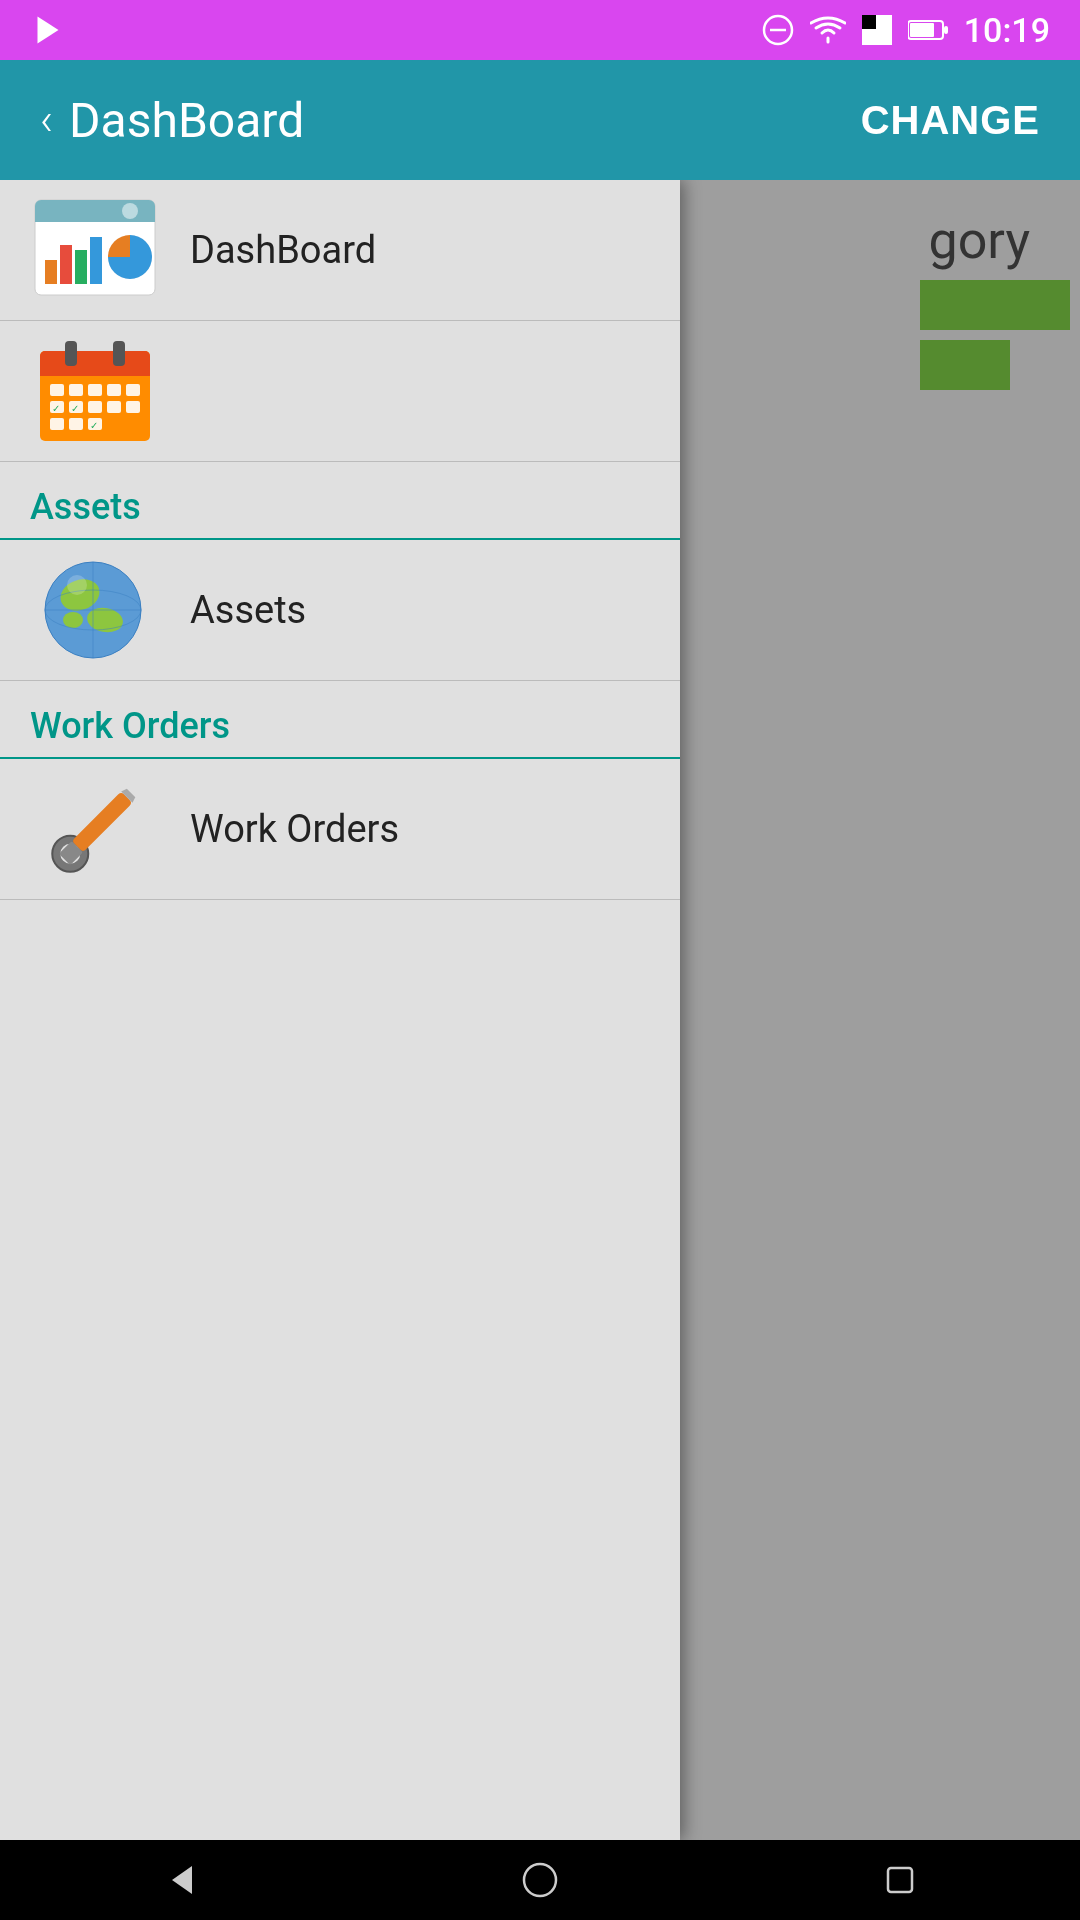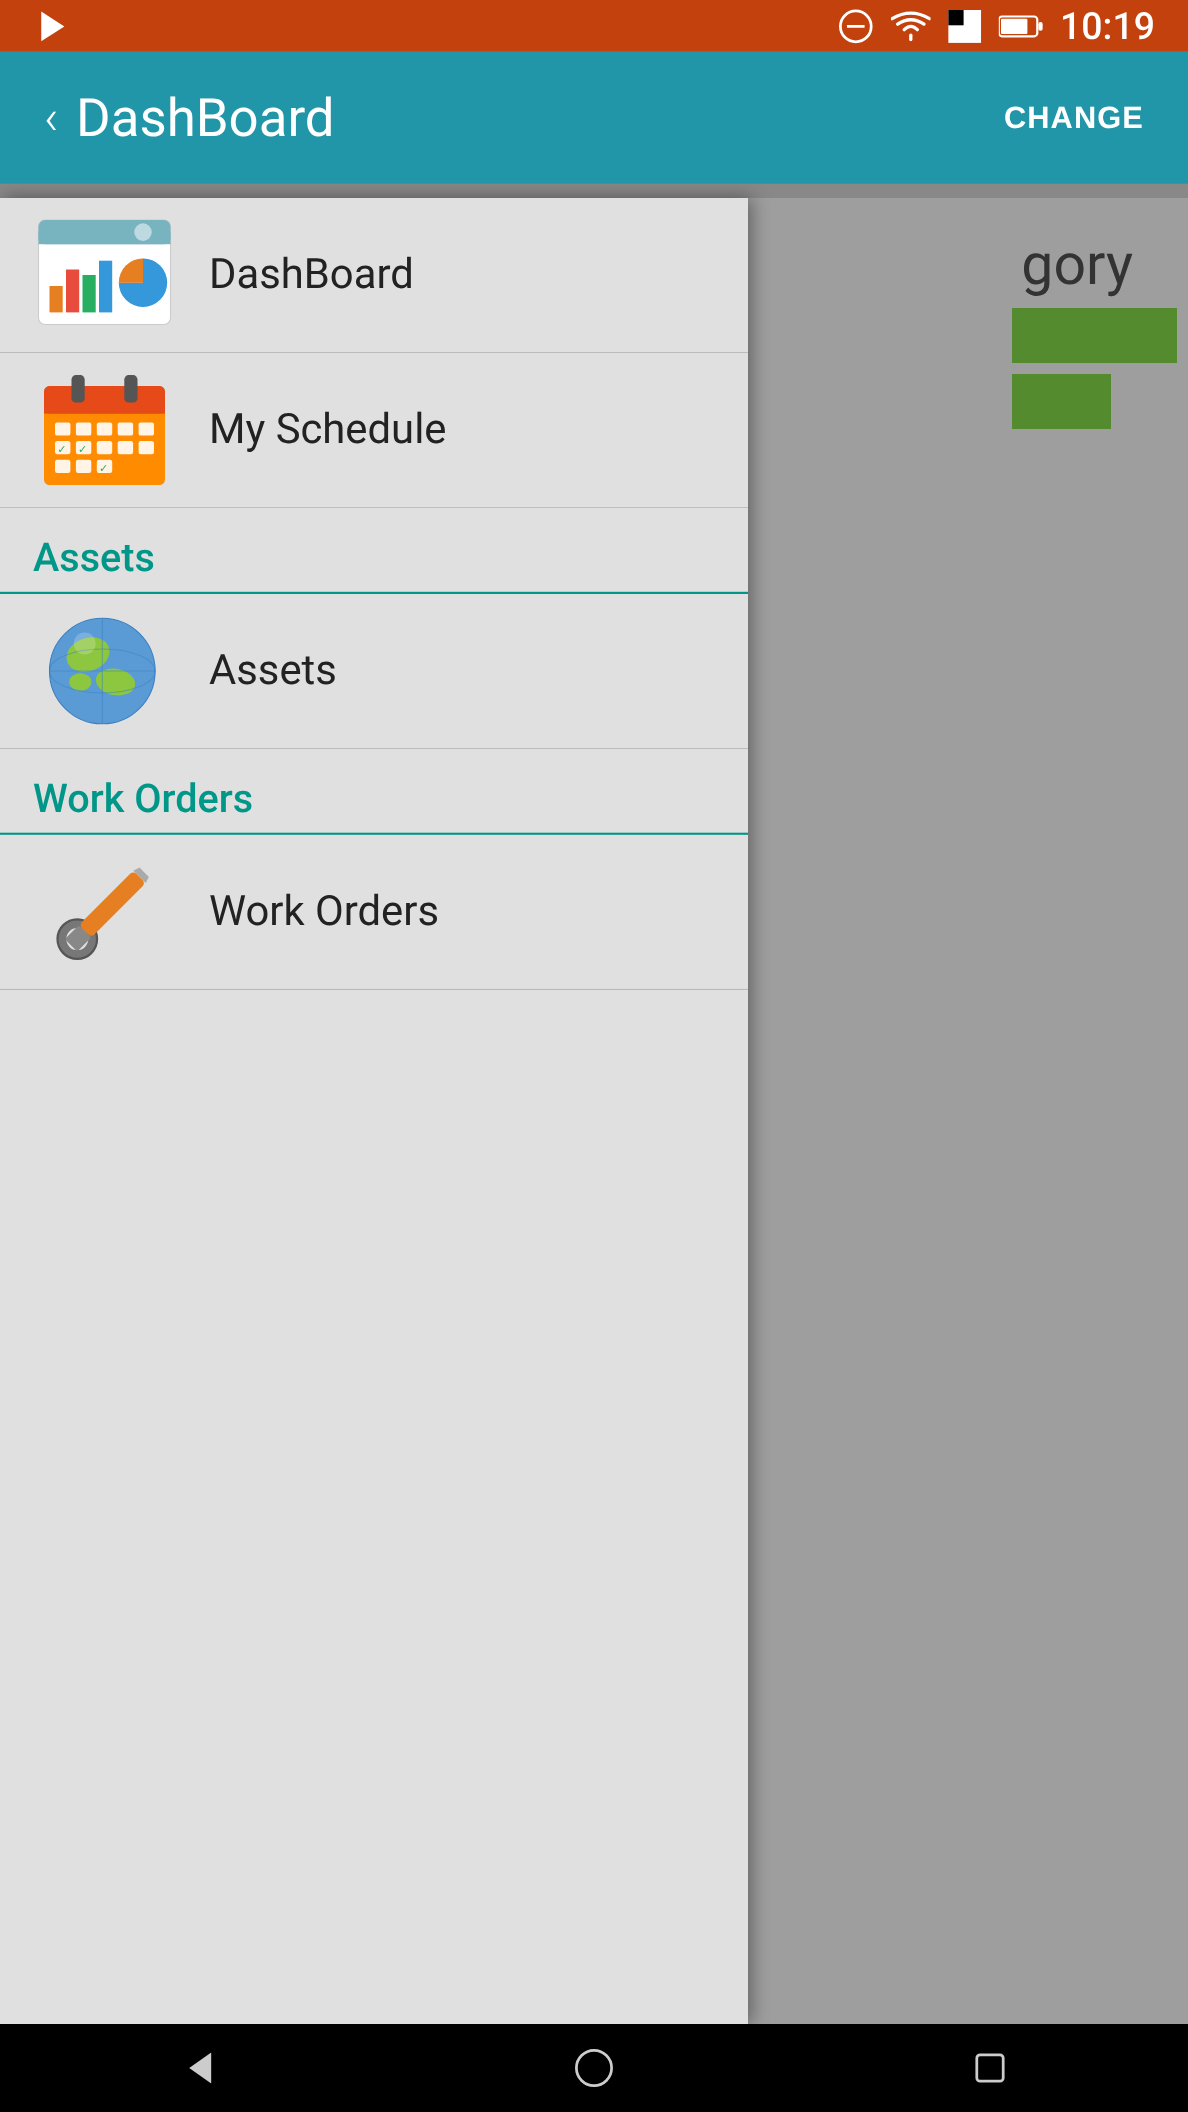--- a/index.html
+++ b/index.html
@@ -9,22 +9,22 @@
       height: 1920px;
       font-family: 'Roboto', Arial, sans-serif;
       background: #888;
       overflow: hidden;
       position: relative;
     }
 
     
     .status-bar {
       width: 100%;
-      height: 47px;
-      background: #c2410c;
+      height: 60px;
+      background: #d946ef;
       display: flex;
       align-items: center;
       justify-content: space-between;
       padding: 0 30px;
       position: relative;
       z-index: 10;
     }
     .status-bar-left {
       display: flex;
       align-items: center;
@@ -67,21 +67,21 @@
       font-weight: 300;
       line-height: 1;
     }
     .app-title {
       color: white;
       font-size: 48px;
       font-weight: 400;
     }
     .change-button {
       color: white;
-      font-size: 28px;
+      font-size: 40px;
       font-weight: 700;
       letter-spacing: 1px;
       background: none;
       border: none;
       cursor: pointer;
     }
 
     
     .bg-content {
       position: absolute;
@@ -325,21 +325,20 @@
         <rect x="53" y="65" width="14" height="12" rx="2" fill="#fff" opacity="0.9"></rect>
         <rect x="72" y="65" width="14" height="12" rx="2" fill="#fff" opacity="0.9"></rect>
         <rect x="91" y="65" width="14" height="12" rx="2" fill="#fff" opacity="0.9"></rect>
 
         <rect x="15" y="82" width="14" height="12" rx="2" fill="#fff" opacity="0.9"></rect>
         <rect x="34" y="82" width="14" height="12" rx="2" fill="#fff" opacity="0.9"></rect>
         <rect x="53" y="82" width="14" height="12" rx="2" fill="#fff" opacity="0.9"></rect>
         <text x="55" y="93" font-size="10" fill="#27ae60">✓</text>
       </svg>
     </div>
-    <span class="menu-item-label">My Schedule</span>
   </div>
 
 
 
   <div class="section-header">Assets</div>
 
   <div class="menu-item">
     <div class="menu-item-icon">
       <svg class="globe-svg" viewBox="0 0 120 110">
 

